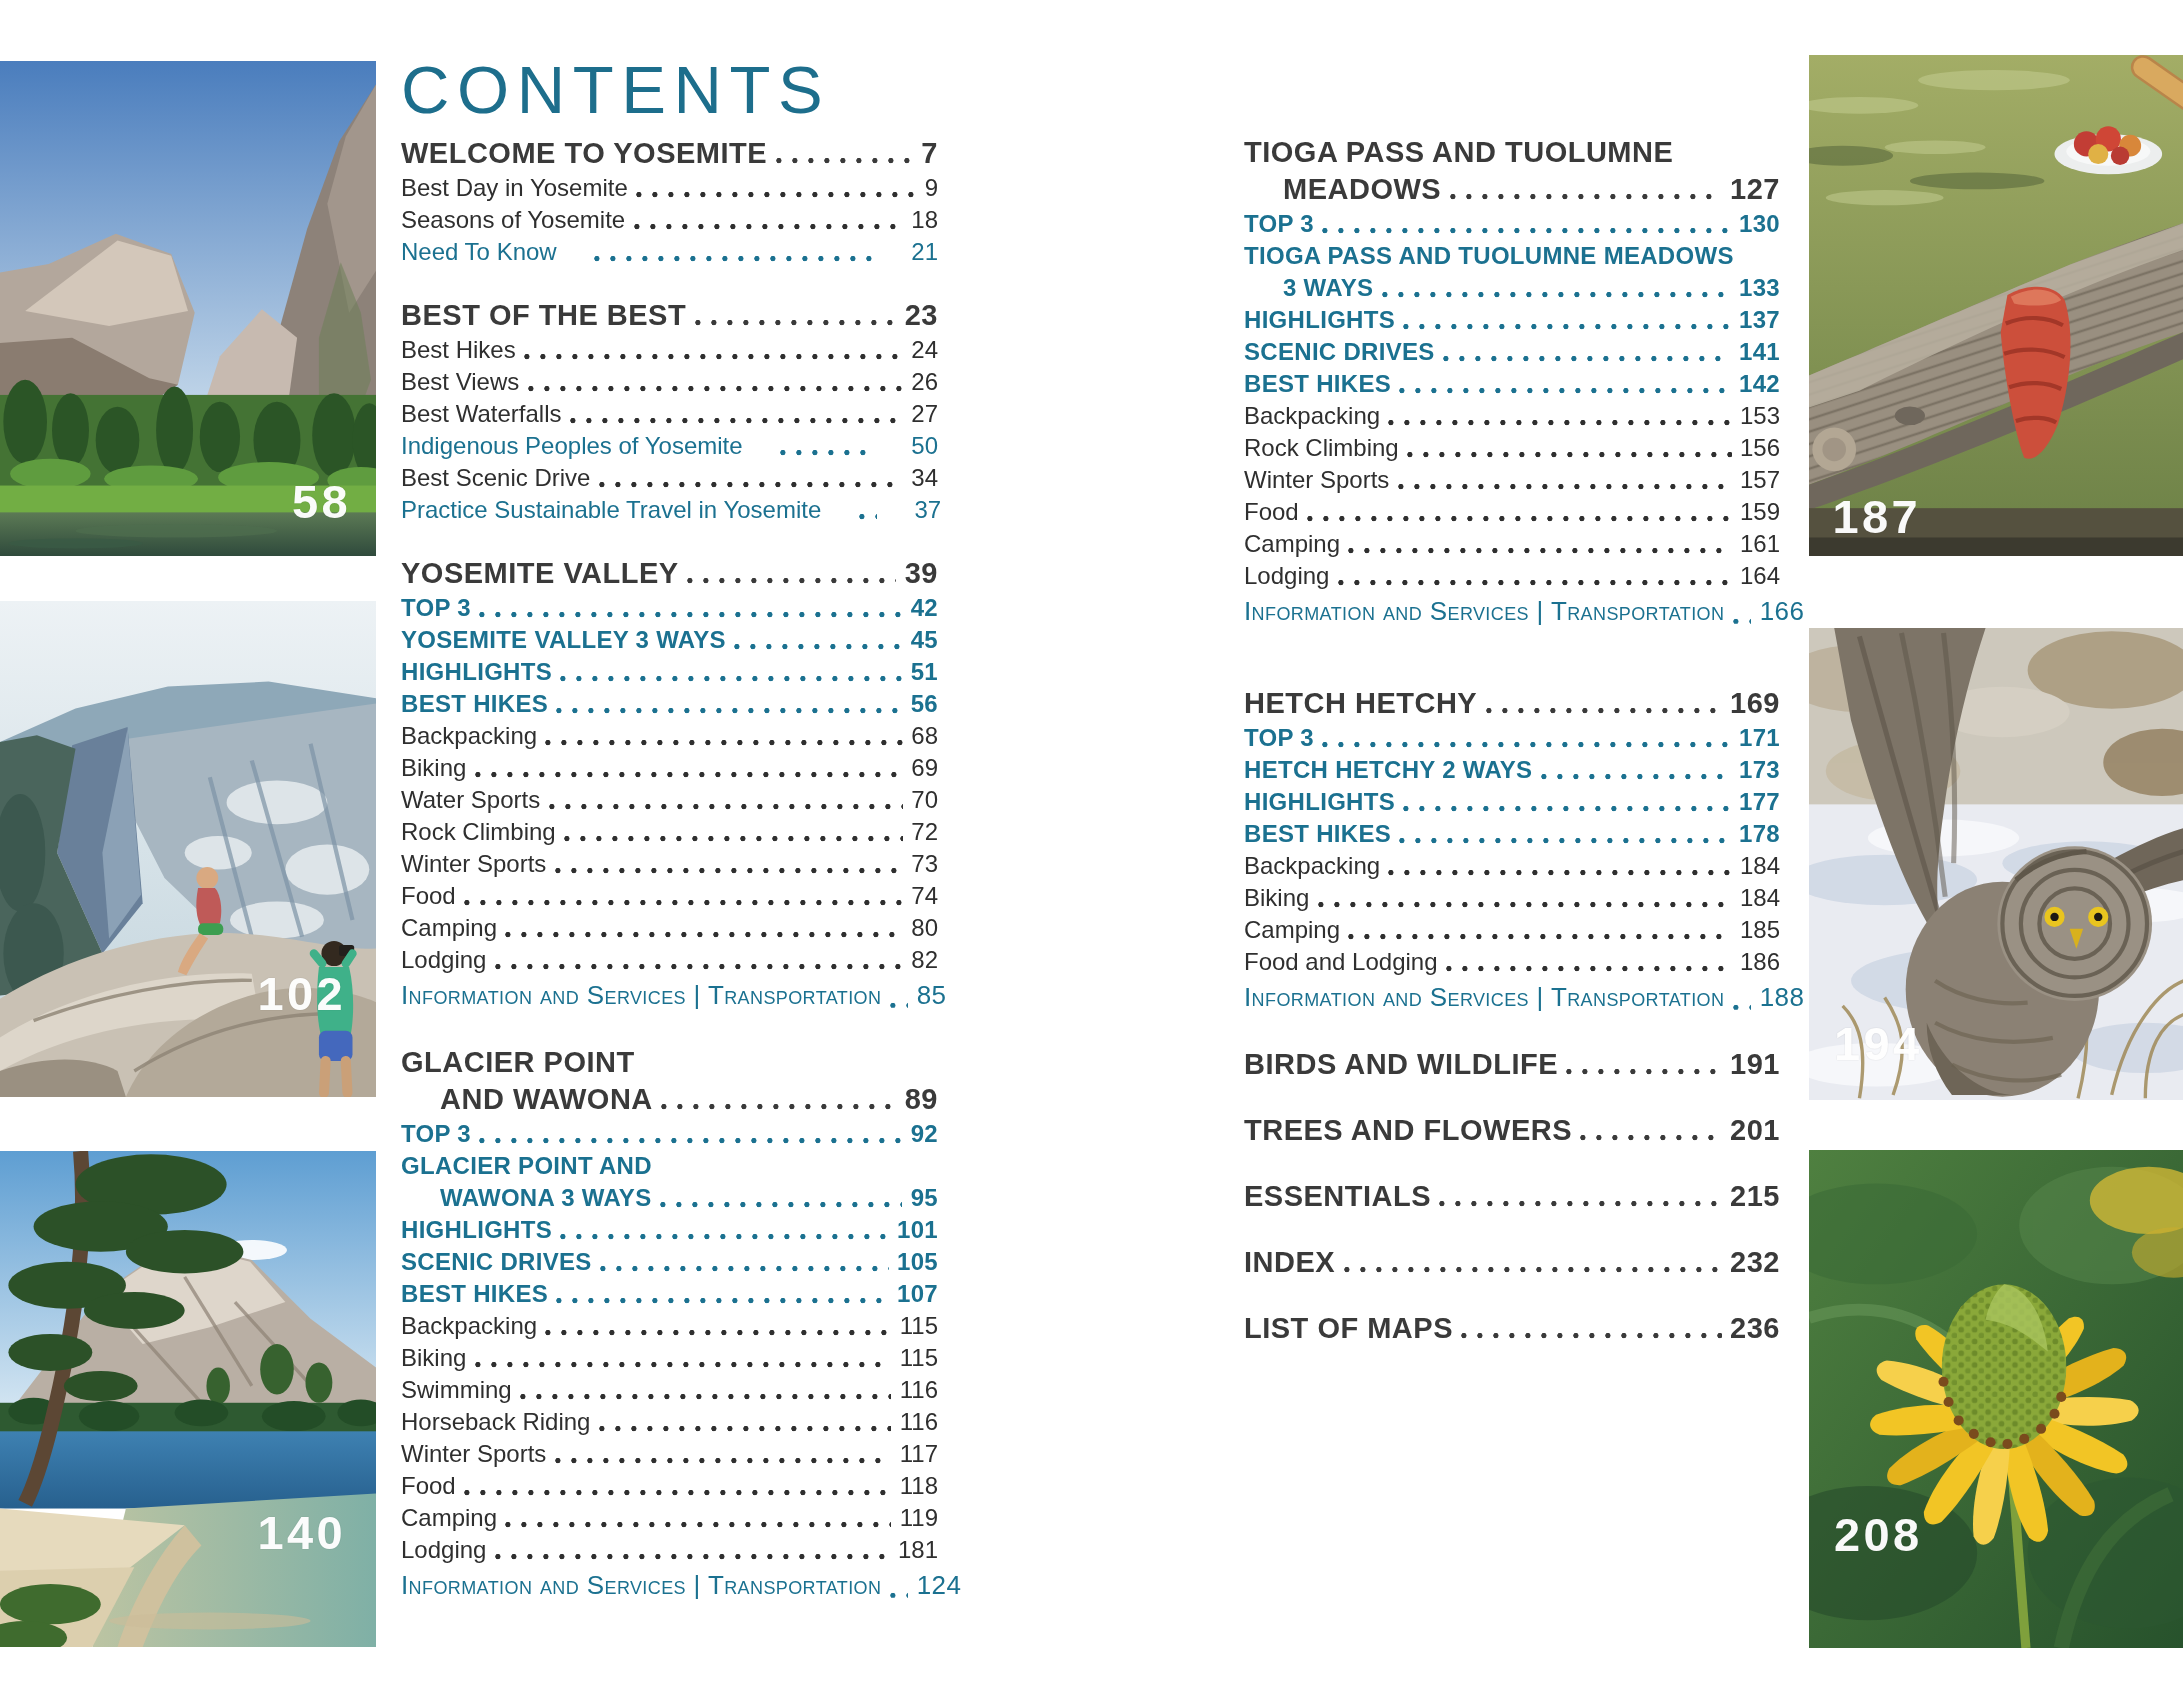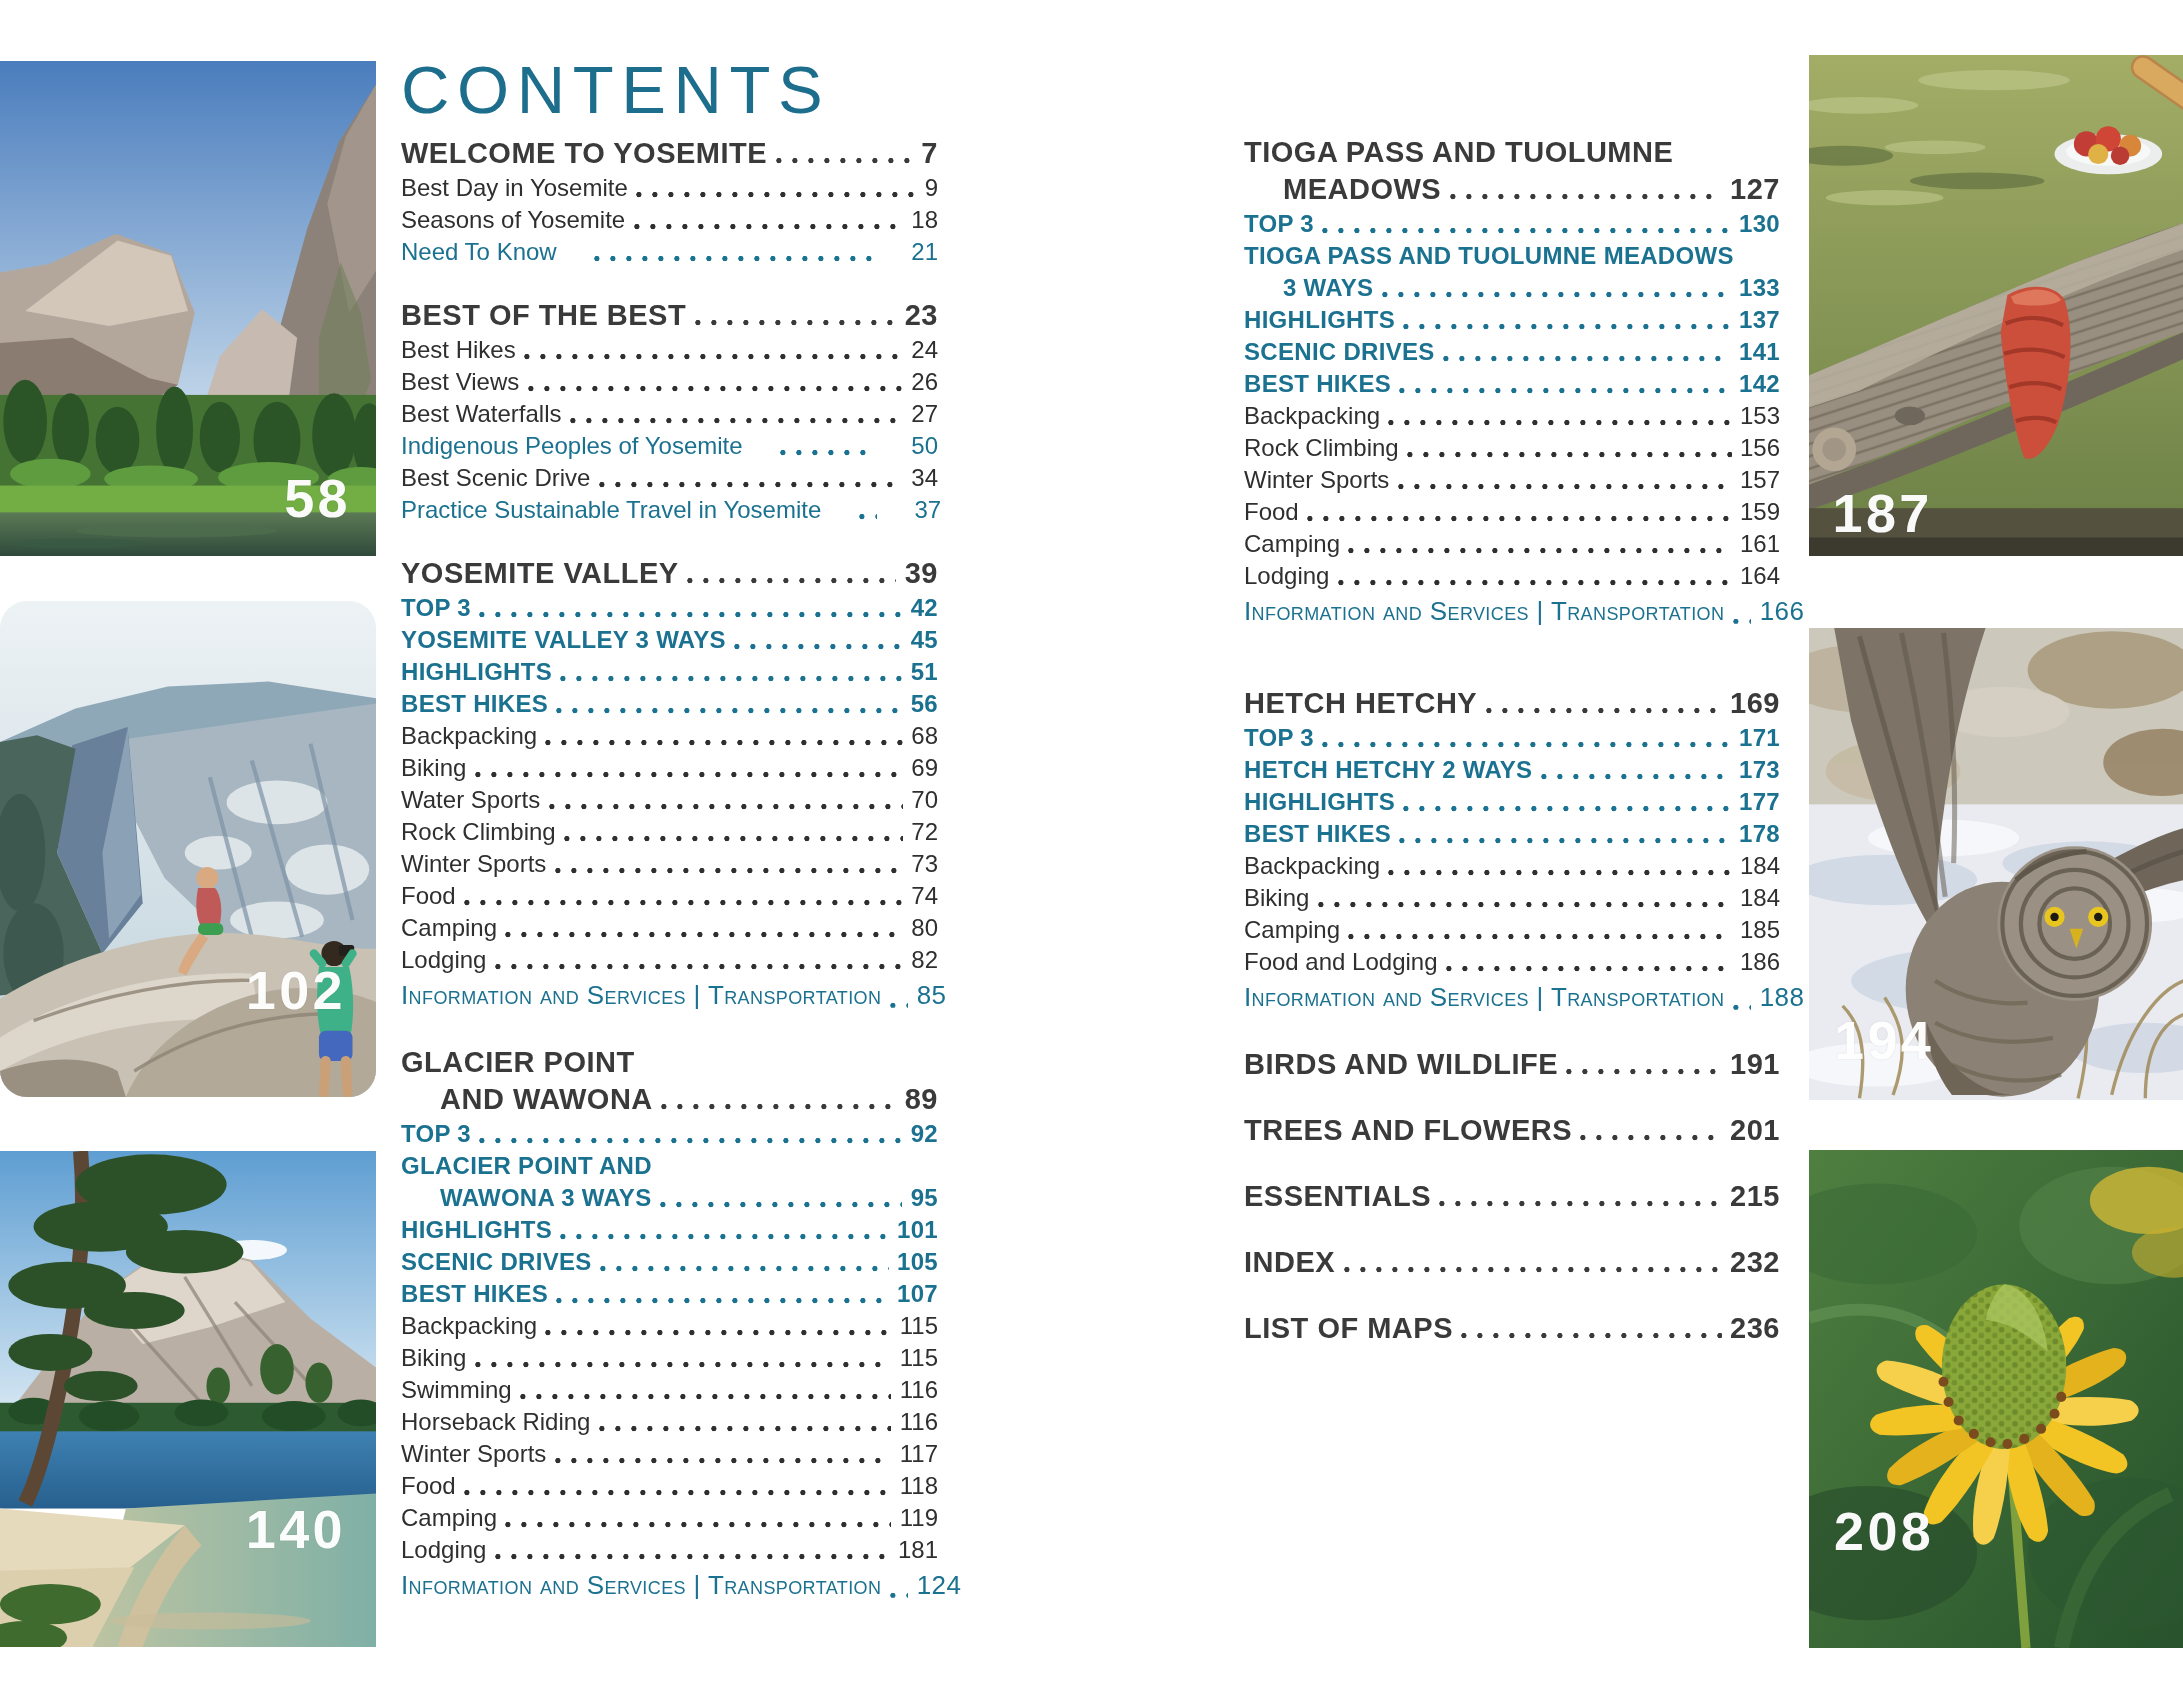--- a/index.html
+++ b/index.html
@@ -4,27 +4,27 @@
 <style>
   html,body{margin:0;padding:0;background:#e8e8e8;}
   #page{
     position:relative;width:2183px;height:1701px;background:#ffffff;overflow:hidden;
     font-family:"Liberation Sans",sans-serif;color:#2f2f2f;
   }
   
   .photo{position:absolute;overflow:hidden;}
   .photo svg{position:absolute;left:0;top:0;width:100%;height:100%;display:block;}
   #photoL1{left:0;top:61px;width:376px;height:495px;}
-  #photoL2{left:0;top:601px;width:376px;height:496px;border-radius:27px;}
+  #photoL2{left:0;top:601px;width:376px;height:496px;}
   #photoL3{left:0;top:1151px;width:376px;height:496px;}
   #photoR1{left:1809px;top:55px;width:375px;height:501px;}
   #photoR2{left:1809px;top:628px;width:375px;height:472px;}
   #photoR3{left:1809px;top:1150px;width:375px;height:498px;}
   .badge{
-    position:absolute;color:#ffffff;font-weight:700;font-size:54px;letter-spacing:3.4px;
+    position:absolute;color:#ffffff;font-weight:700;font-size:47px;letter-spacing:3.4px;
     opacity:.97;text-shadow:0 0 1.7px rgba(0,0,0,.15);
   }
   .b-l1{right:25px;bottom:27px;}
   .b-l2{right:30px;bottom:76px;}
   .b-l3{right:30px;bottom:87px;}
   .b-r1{left:23.5px;bottom:11.8px;}
   .b-r2{left:25px;bottom:28.6px;}
   .b-r3{left:25px;bottom:86px;}
   
   #tocLeft{position:absolute;left:401px;top:54px;width:537px;}

